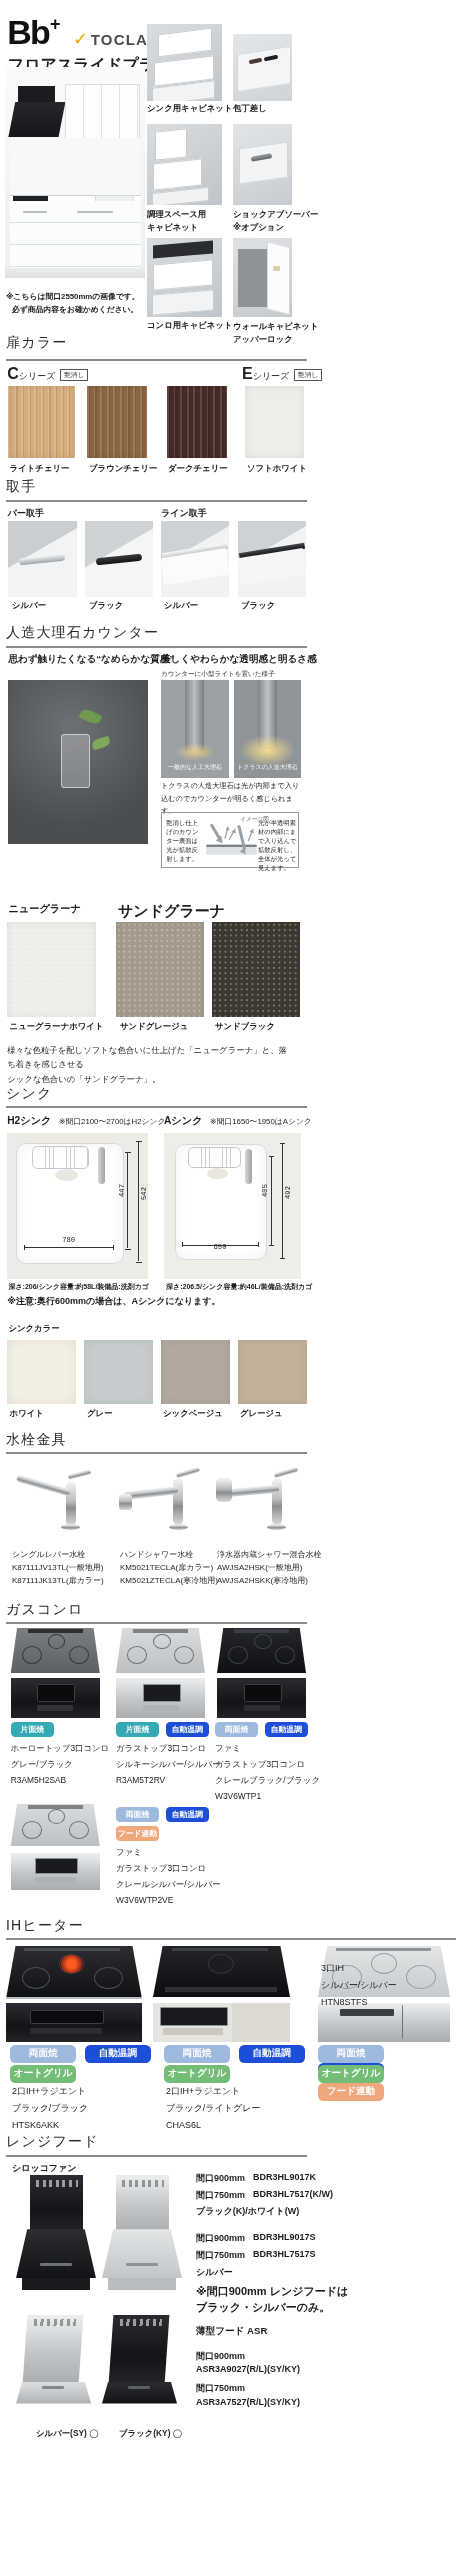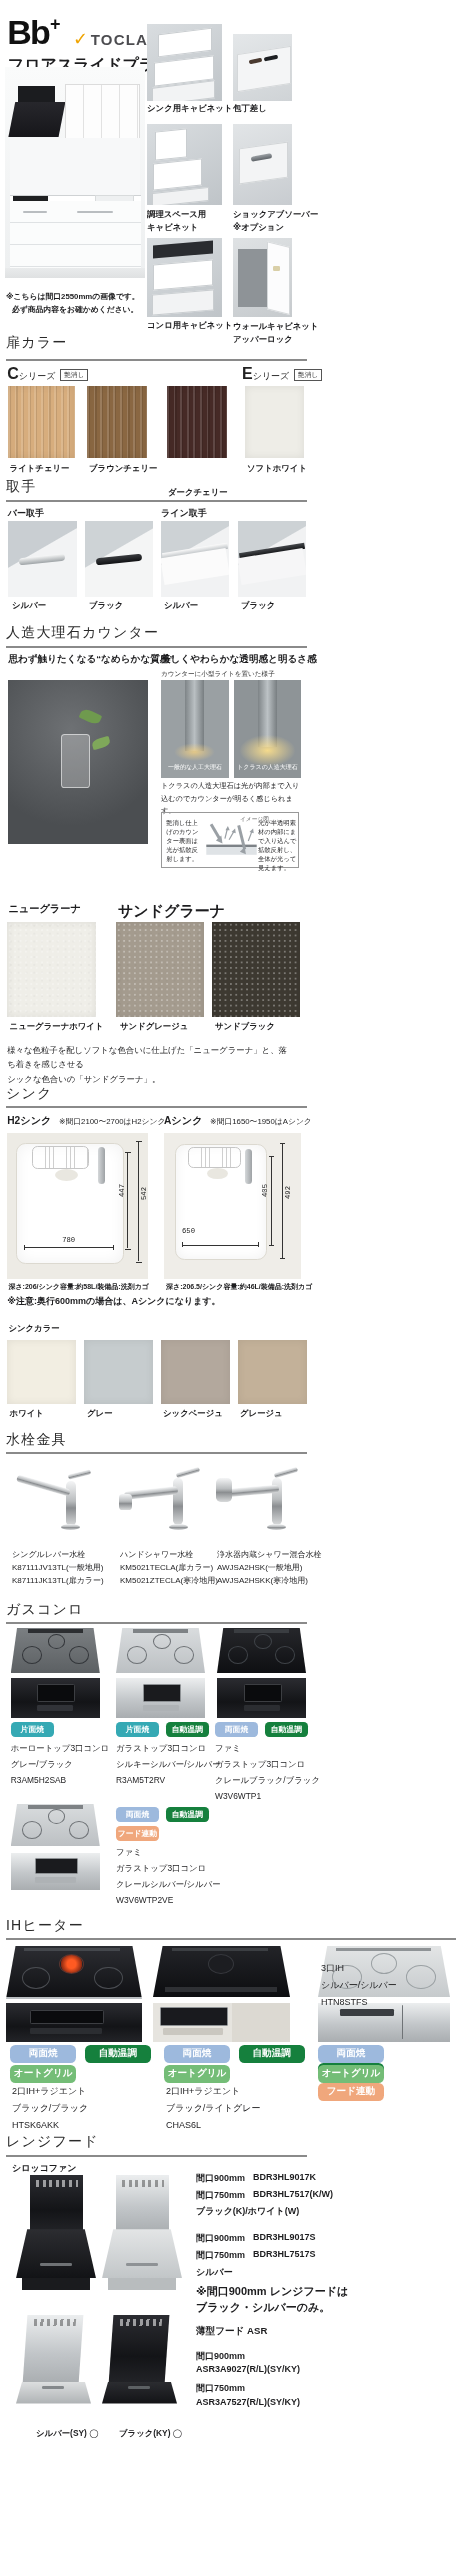--- a/index.html
+++ b/index.html
@@ -19,21 +19,21 @@
   .bbplus{font-size:18px;font-weight:bold;color:#111;position:relative;top:-14.4px;left:1.2px}
   .tcheck{font-size:18px;font-weight:bold;color:#f0a400}
   .tword{font-size:15px;font-weight:bold;color:#4c4c50;letter-spacing:1.2px}
   
   .ph{position:absolute;overflow:hidden;background:linear-gradient(150deg,#d9dde0,#bfc4c8)}
   .ph>div{position:absolute}
   
   .badge{display:inline-block;text-align:center;color:#fff;font-weight:bold;border-radius:4.2px;vertical-align:top}
   .badge.sm{width:43px;font-size:7.8px;padding:1.8px 0;margin-right:4.2px}
   .badge.lg{width:66px;font-size:9.6px;padding:2.4px 0;margin-right:6px;border-radius:5.4px}
-  .b-teal{background:#35a9b4}.b-blue{background:#9db9dd}.b-pink{background:#15803d}
+  .b-teal{background:#35a9b4}.b-blue{background:#9db9dd}.b-pink{background:#1d4ed8}
   .b-green{background:#74bd77}.b-orange{background:#f0a77c}
   .series-badge{display:inline-block;border:0.6px solid #555;font-size:6.6px;padding:0.6px 3px;margin-left:4.8px;color:#333;vertical-align:2.4px}
   .sletter{font-size:16px;font-weight:bold;color:#222}
   .sword{font-size:9px;color:#222}
   
   .sw{position:absolute;box-shadow:inset 0 0 8.4px rgba(0,0,0,.08)}
   .wood{background-image:repeating-linear-gradient(90deg,rgba(255,255,255,.14) 0 1.8px,rgba(0,0,0,.10) 1.8px 3px,rgba(0,0,0,0) 3px 6.6px)}
   .speck{background-image:radial-gradient(rgba(255,255,255,.5) 0.6px,transparent 0.7px),radial-gradient(rgba(0,0,0,.25) 0.6px,transparent 0.7px);background-size:5.4px 5.4px,7.8px 7.8px}
   
   .dl{position:absolute;background:#333}
@@ -138,21 +138,21 @@
   <div class="abs" style="left:242px;top:365px">
     <span class="sletter">E</span><span class="sword">シリーズ</span><span class="series-badge">艶消し</span>
   </div>
 
   <div class="sw wood" style="left: 7.8px; top: 386px; width: 67px; height: 72px; background-color: rgb(215, 173, 125);"></div>
   <div class="sw wood" style="left: 87px; top: 386px; width: 60px; height: 72px; background-color: rgb(138, 103, 66);"></div>
   <div class="sw wood" style="left: 167px; top: 386px; width: 60px; height: 72px; background-color: rgb(70, 42, 38);"></div>
   <div class="sw" style="left: 245px; top: 386px; width: 59px; height: 72px; background-color: rgb(238, 237, 231);"></div>
   <div class="abs lbl14" style="left:9.6px;top:463px">ライトチェリー</div>
   <div class="abs lbl14" style="left:89px;top:463px">ブラウンチェリー</div>
-  <div class="abs lbl14" style="left:168px;top:487px">ダークチェリー</div>
+  <div class="abs lbl14" style="left:168px;top:463px">ダークチェリー</div>
   <div class="abs lbl14" style="left:247px;top:463px">ソフトホワイト</div>
 
   <div class="abs sec-title" style="left:6px;top:478px">取手</div>
   <div class="rule" style="left:6px;top:500px;width:301px"></div>
   <div class="abs sub" style="left:7.8px;top:507px">バー取手</div>
   <div class="abs sub" style="left:161px;top:507px">ライン取手</div>
 
   <div class="ph" style="left:7.8px;top:521px;width:69px;height:76px;background:linear-gradient(150deg,#c9ced2 40%,#f2f3f4 41%)">
     <div style="left:10.8px;top:35px;width:46px;height:7.2px;border-radius:3.6px;background:linear-gradient(#f5f6f6,#9fa4a7);transform:rotate(-6deg)"></div>
   </div>
@@ -263,21 +263,21 @@
   </div>
 
   <div class="ph" style="left:164px;top:1133px;width:137px;height:146px;background:#efede8">
     <div style="left:10.8px;top:10.8px;width:90px;height:114px;background:#fff;border:1.2px solid #dcd9d0;border-radius:9.6px;box-shadow:inset 0 0 13.2px rgba(0,0,0,.06)"></div>
     <div style="left:24px;top:14.4px;width:51px;height:19px;border:1.2px solid #c6c6c6;border-radius:5.4px;background:repeating-linear-gradient(90deg,transparent 0 3.6px,#cfcfcf 3.6px 4.2px)"></div>
     <div style="left:43px;top:35px;width:20.5px;height:10.8px;background:#e9e7e0;border-radius:50%"></div>
     <div style="left:81px;top:15.6px;width:7.2px;height:35px;background:linear-gradient(90deg,#d5d8da,#9ea2a5);border-radius:3.6px"></div>
     <div class="dl" style="left:18px;top:112px;width:76px;height:0.6px"></div>
     <div class="dl" style="left:18px;top:109px;width:0.6px;height:5.4px"></div>
     <div class="dl" style="left:94px;top:109px;width:0.6px;height:5.4px"></div>
-    <div class="dnum" style="left:18px;top:94px;width:76px;">650</div>
+    <div class="dnum" style="left:18px;top:110px;width:76px;text-align:center">650</div>
     <div class="dl" style="left:107px;top:23px;width:0.6px;height:89px"></div>
     <div class="dl" style="left:105px;top:23px;width:5.4px;height:0.6px"></div>
     <div class="dl" style="left:105px;top:112px;width:5.4px;height:0.6px"></div>
     <div class="dnum vnum" style="left:97px;top:51px">405</div>
     <div class="dl" style="left:118px;top:9.6px;width:0.6px;height:116px"></div>
     <div class="dl" style="left:116px;top:9.6px;width:5.4px;height:0.6px"></div>
     <div class="dl" style="left:116px;top:125px;width:5.4px;height:0.6px"></div>
     <div class="dnum vnum" style="left:120px;top:53px">492</div>
   </div>
 

